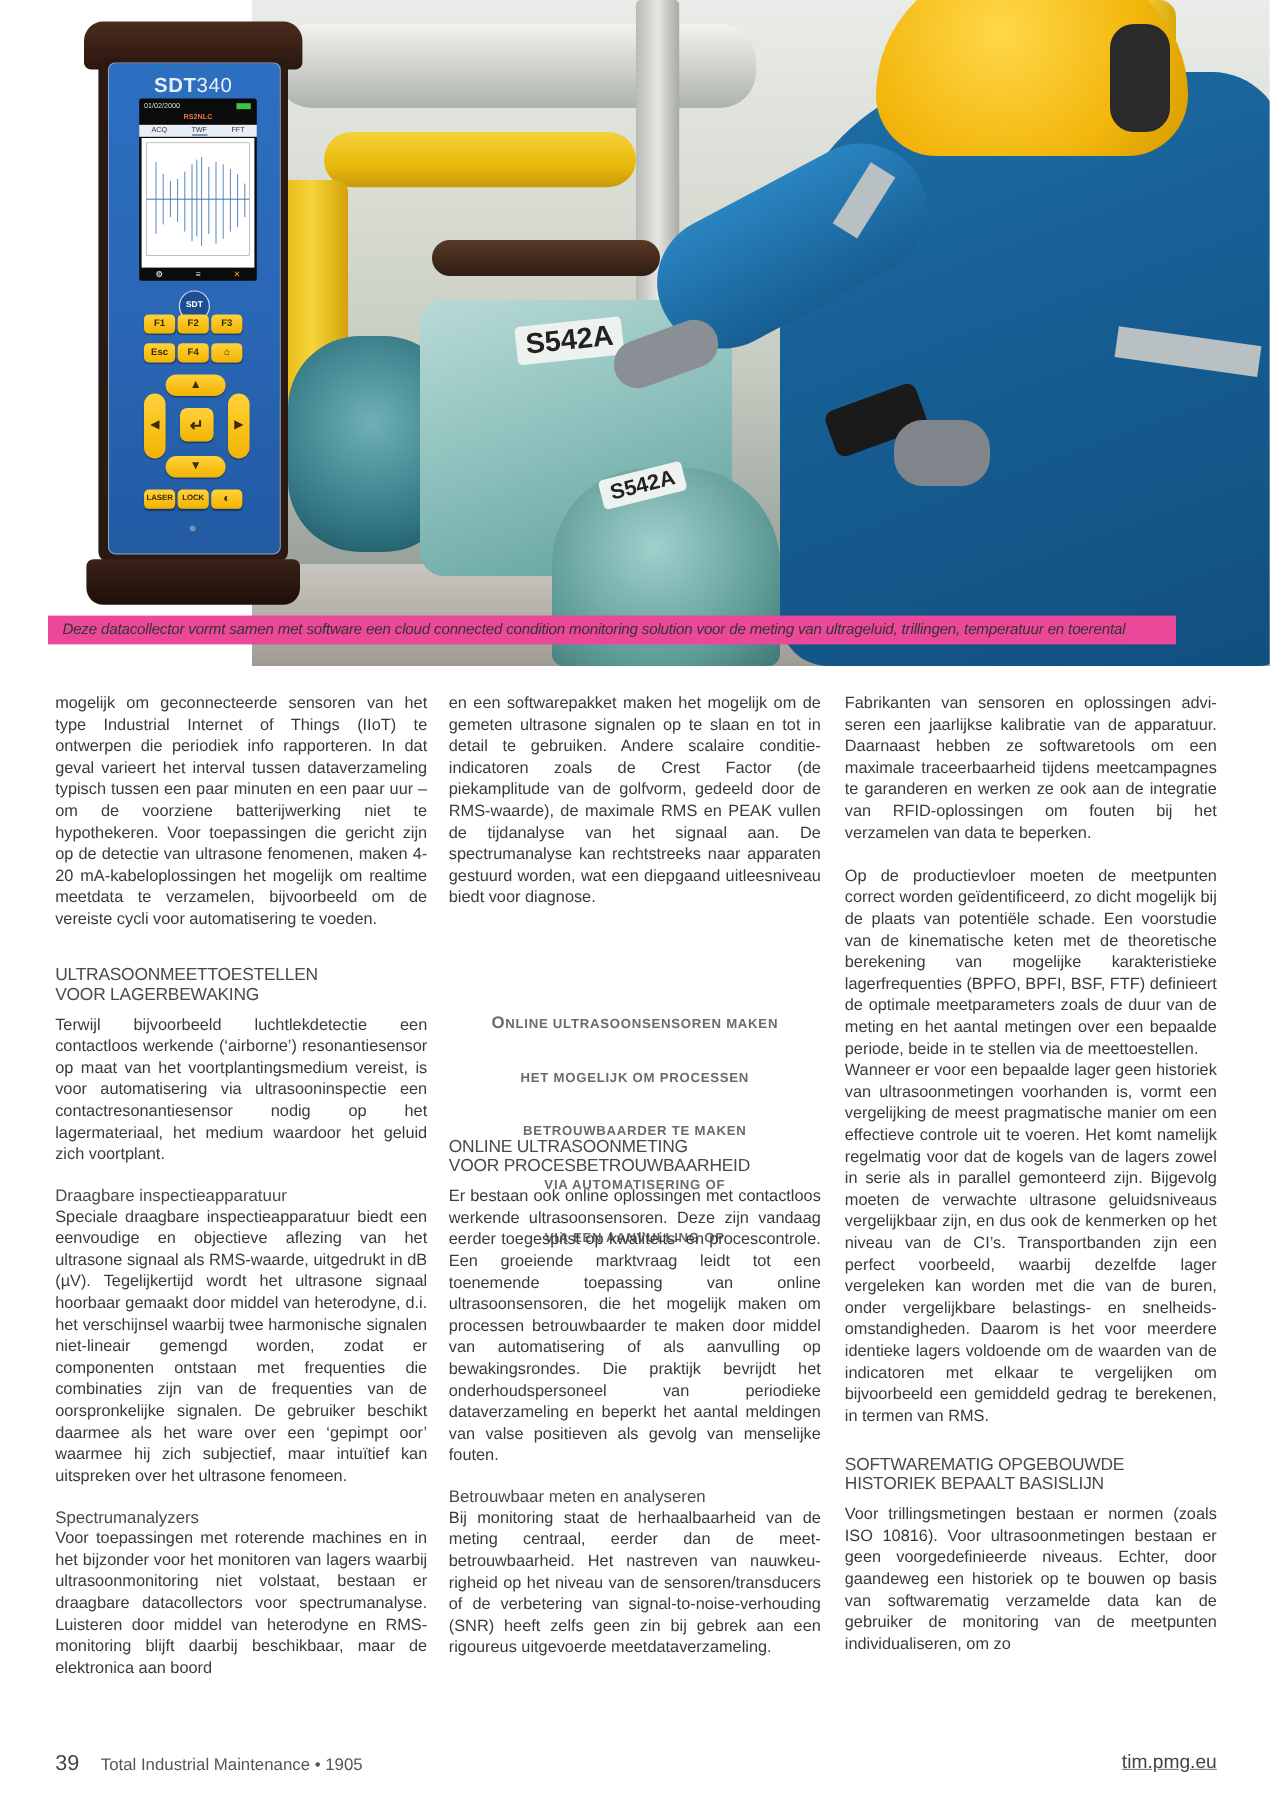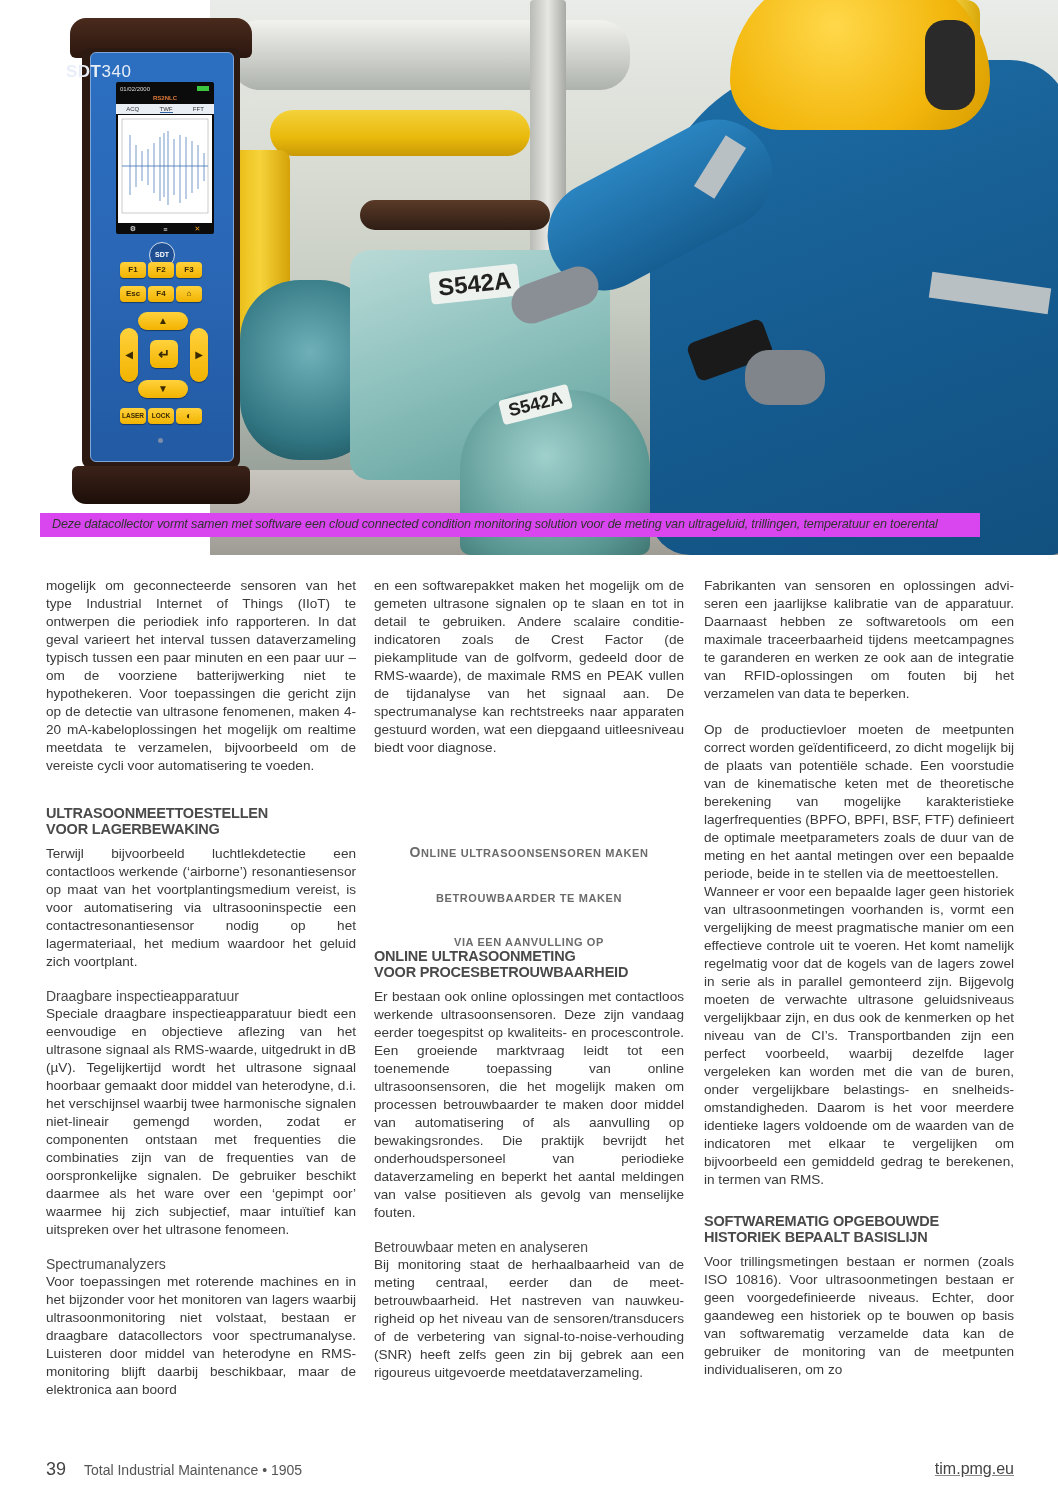--- a/index.html
+++ b/index.html
@@ -41,47 +41,47 @@
   .photo .cable { position:absolute; border:5px solid #3a9bd2; border-color:#3a9bd2 transparent transparent transparent; border-radius:50%; }
   .photo .c1 { left:340px; top:260px; width:150px; height:160px; transform:rotate(40deg); }
   .photo .ground { position:absolute; left:0; top:470px; width:848px; height:85px; background:linear-gradient(180deg,#c8c6bf,#9d9b94); }
 
   
   .device { position:absolute; left:66px; top:18px; width:190px; height:490px; }
   .device .cap-top { position:absolute; left:4px; top:0; width:182px; height:40px; background:linear-gradient(180deg,#4a2b1d,#2b170f); border-radius:16px 16px 6px 6px; }
   .device .body { position:absolute; left:16px; top:30px; width:158px; height:420px; background:#2c1a12; border-radius:8px; }
   .device .face { position:absolute; left:24px; top:34px; width:142px; height:408px; background:linear-gradient(180deg,#2c6fc1,#2a67b6 50%,#225aa3); border-radius:6px; border:1px solid #7fa6d8; }
   .device .cap-bot { position:absolute; left:6px; top:448px; width:178px; height:38px; background:linear-gradient(180deg,#3a2218,#1d0f09); border-radius:6px 6px 14px 14px; }
-  .device .brand { position:absolute; left:0; top:44px; width:190px; color:#e8eef7; font-weight:bold; font-size:17px; letter-spacing:0.5px; }
+  .device .brand { position:absolute; left:0; top:44px; width:190px; text-align:center; color:#e8eef7; font-weight:bold; font-size:17px; letter-spacing:0.5px; }
   .device .brand .num { font-weight:normal; }
   .device .screen { position:absolute; left:50px; top:64px; width:98px; height:152px; background:#0b0b0b; border-radius:2px; }
   .device .scr-date { position:absolute; left:4px; top:4px; color:#ddd; font-size:6px; }
   .device .scr-batt { position:absolute; right:5px; top:4px; width:12px; height:5px; background:#3cc640; }
   .device .scr-id { position:absolute; left:0; top:13px; width:98px; text-align:center; color:#e07a3a; font-size:6px; font-weight:bold; }
   .device .scr-tabs { position:absolute; left:0; top:22px; width:98px; height:10px; background:#e8eef4; display:flex; justify-content:space-around; font-size:6px; color:#333; align-items:center; }
   .device .scr-tabs .active { border-bottom:1px solid #3466a8; }
   .device .scr-plot { position:absolute; left:2px; top:33px; width:94px; height:108px; background:#fff; overflow:hidden; }
   .device .scr-plot svg { width:94px; height:108px; }
   .device .scr-bar { position:absolute; left:0; top:142px; width:98px; height:10px; display:flex; justify-content:space-around; align-items:center; font-size:7px; color:#fff; }
   .device .logo { position:absolute; left:83px; top:224px; width:24px; height:24px; border-radius:50%; background:#1f4f93; border:1px solid #cfdcef; color:#fff; font-size:7px; font-weight:bold; text-align:center; line-height:24px; }
   .device .key { position:absolute; background:linear-gradient(180deg,#ffd23c,#f2b300); color:#3a2a00; font-weight:bold; font-size:8px; border-radius:4px; text-align:center; line-height:16px; height:16px; width:26px; box-shadow:0 1px 1px rgba(0,0,0,0.4); }
   .device .dpad { position:absolute; background:linear-gradient(180deg,#ffd23c,#f2b300); color:#3a2a00; font-size:10px; text-align:center; box-shadow:0 1px 1px rgba(0,0,0,0.4); }
   .device .led { position:absolute; left:92px; top:420px; width:5px; height:5px; border-radius:50%; background:#7b8da8; }
 
   
-  .caption { position:absolute; left:40px; top:513px; width:940px; height:24px; background:#d946ef; }
+  .caption { position:absolute; left:40px; top:513px; width:940px; height:24px; background:#ec4899; }
   .caption span { position:absolute; left:12px; top:4px; font-style:italic; font-size:12.6px; color:#333; white-space:nowrap; font-family:"Liberation Sans", sans-serif; letter-spacing:-0.15px; }
 
   
   .col { position:absolute; top:577px; width:310px; font-size:13.6px; line-height:18px; color:#3a3a3a; }
   .col1 { left:46px; }
   .col2 { left:374px; }
   .col3 { left:704px; }
   .col p { margin:0; text-align:justify; hyphens:manual; }
-  .h2 { font-weight:bold; font-size:14.5px; line-height:16px; color:#4a4a4a; text-transform:uppercase; letter-spacing:-0.2px; margin:0; }
+  .h2 { font-weight:normal; font-size:14.5px; line-height:16px; color:#4a4a4a; text-transform:uppercase; letter-spacing:-0.2px; margin:0; }
   .h3 { font-weight:normal; font-size:14px; line-height:18px; color:#4a4a4a; margin:0; }
   .pullquote { position:absolute; left:374px; top:818px; width:310px; text-align:center; font-size:11.6px; line-height:20.5px; letter-spacing:0.6px; font-weight:bold; color:#6b6b6b; font-variant:small-caps; }
   .pullquote div { text-transform:uppercase; font-size:11px;margin-top:24px; }
   .pullquote .first::first-letter { font-size:14px; }
 
   
   .footer-page { position:absolute; left:46px; top:1459px; font-size:18px; color:#444; }
   .footer-mag { position:absolute; left:84px; top:1462px; font-size:14px; color:#555; }
   .footer-url { position:absolute; right:44px; top:1460px; font-size:16px; color:#444; text-decoration:underline; text-decoration-color:#888; }
 </style>
@@ -199,21 +199,23 @@
   <div class="h3">Spectrumanalyzers</div>
   <p>Voor toepassingen met roterende machines en in het bijzonder voor het monitoren van lagers waarbij ultrasoonmonitoring niet volstaat, bestaan er draagbare datacollectors voor spectrumanalyse. Luisteren door middel van heterodyne en RMS-monitoring blijft daarbij beschikbaar, maar de elektronica aan boord</p>
 </div>
 
 <div class="col col2">
   <p>en een softwarepakket maken het mogelijk om de gemeten ultrasone signalen op te slaan en tot in detail te gebruiken. Andere scalaire conditie-indicatoren zoals de Crest Factor (de piekamplitude van de golfvorm, gedeeld door de RMS-waarde), de maximale RMS en PEAK vullen de tijdanalyse van het signaal aan. De spectrumanalyse kan rechtstreeks naar appa­raten gestuurd worden, wat een diepgaand uitleesniveau biedt voor diagnose.</p>
 </div>
 
 <div class="pullquote">
   <div class="first">Online ultrasoonsensoren maken</div>
+  <div>het mogelijk om processen</div>
   <div>betrouwbaarder te maken</div>
+  <div>via automatisering of</div>
   <div>via een aanvulling op</div>
 </div>
 
 <div class="col col2" style="top:948px">
   <div class="h2">
     <div>Online ultrasoonmeting</div>
     <div>voor procesbetrouwbaarheid</div>
   </div>
   <div style="height:8px"></div>
   <p>Er bestaan ook online oplossingen met contactloos werkende ultrasoonsensoren. Deze zijn vandaag eerder toegespitst op kwaliteits- en procescontrole. Een groeiende marktvraag leidt tot een toenemende toepas­sing van online ultrasoonsensoren, die het mogelijk maken om processen betrouw­baarder te maken door middel van automati­sering of als aanvulling op bewakingsrondes. Die praktijk bevrijdt het onderhoudspersoneel van periodieke dataverzameling en beperkt het aantal meldingen van valse positieven als gevolg van menselijke fouten.</p>

